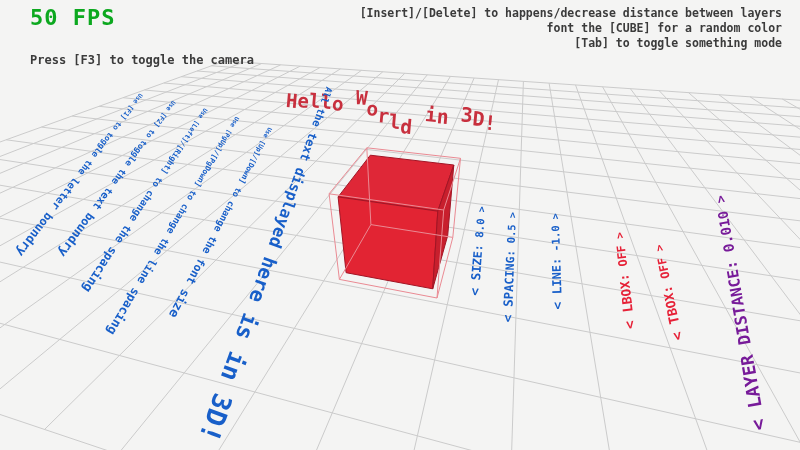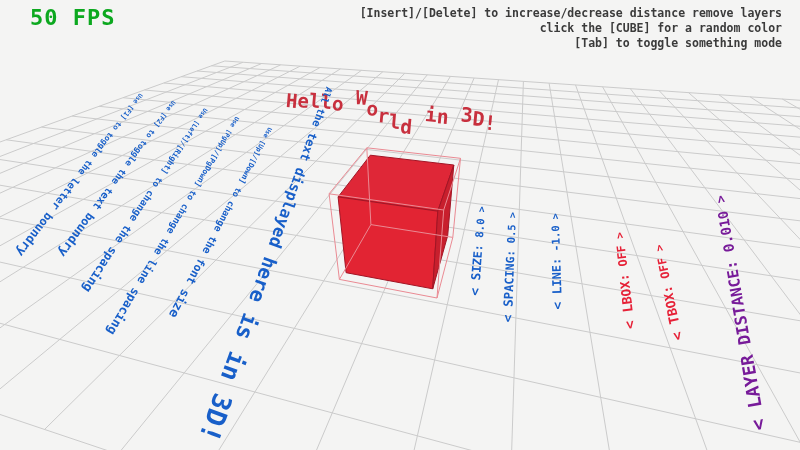--- a/index.html
+++ b/index.html
@@ -53,19 +53,20 @@
   <div class="t3d blue" style="left:499px;top:322px;transform:rotate(-88deg);"><span style="font-size: 13px;">&lt;</span><span style="font-size: 12.77px;">&nbsp;</span><span style="font-size: 12.55px;">S</span><span style="font-size: 12.34px;">P</span><span style="font-size: 12.12px;">A</span><span style="font-size: 11.91px;">C</span><span style="font-size: 11.7px;">I</span><span style="font-size: 11.5px;">N</span><span style="font-size: 11.3px;">G</span><span style="font-size: 11.11px;">:</span><span style="font-size: 10.91px;">&nbsp;</span><span style="font-size: 10.72px;">0</span><span style="font-size: 10.54px;">.</span><span style="font-size: 10.36px;">5</span><span style="font-size: 10.18px;">&nbsp;</span><span style="font-size: 10px;">&gt;</span></div>
   <div class="t3d blue" style="left:549px;top:310px;transform:rotate(-92deg);"><span style="font-size: 13px;">&lt;</span><span style="font-size: 12.74px;">&nbsp;</span><span style="font-size: 12.49px;">L</span><span style="font-size: 12.24px;">I</span><span style="font-size: 11.99px;">N</span><span style="font-size: 11.75px;">E</span><span style="font-size: 11.52px;">:</span><span style="font-size: 11.29px;">&nbsp;</span><span style="font-size: 11.06px;">-</span><span style="font-size: 10.84px;">1</span><span style="font-size: 10.62px;">.</span><span style="font-size: 10.41px;">0</span><span style="font-size: 10.2px;">&nbsp;</span><span style="font-size: 10px;">&gt;</span></div>
   <div class="t3d lred" style="left:622px;top:330px;transform:rotate(-97deg);"><span style="font-size: 14px;">&lt;</span><span style="font-size: 13.72px;">&nbsp;</span><span style="font-size: 13.45px;">L</span><span style="font-size: 13.18px;">B</span><span style="font-size: 12.92px;">O</span><span style="font-size: 12.66px;">X</span><span style="font-size: 12.41px;">:</span><span style="font-size: 12.16px;">&nbsp;</span><span style="font-size: 11.92px;">O</span><span style="font-size: 11.68px;">F</span><span style="font-size: 11.45px;">F</span><span style="font-size: 11.22px;">&nbsp;</span><span style="font-size: 11px;">&gt;</span></div>
   <div class="t3d lred" style="left:670px;top:342px;transform:rotate(-102deg);"><span style="font-size: 14px;">&lt;</span><span style="font-size: 13.72px;">&nbsp;</span><span style="font-size: 13.45px;">T</span><span style="font-size: 13.18px;">B</span><span style="font-size: 12.92px;">O</span><span style="font-size: 12.66px;">X</span><span style="font-size: 12.41px;">:</span><span style="font-size: 12.16px;">&nbsp;</span><span style="font-size: 11.92px;">O</span><span style="font-size: 11.68px;">F</span><span style="font-size: 11.45px;">F</span><span style="font-size: 11.22px;">&nbsp;</span><span style="font-size: 11px;">&gt;</span></div>
   <div class="t3d purple" style="left:750px;top:432px;transform:rotate(-100deg);"><span style="font-size: 19px;">&lt;</span><span style="font-size: 18.7px;">&nbsp;</span><span style="font-size: 18.41px;">L</span><span style="font-size: 18.12px;">A</span><span style="font-size: 17.84px;">Y</span><span style="font-size: 17.56px;">E</span><span style="font-size: 17.28px;">R</span><span style="font-size: 17.01px;">&nbsp;</span><span style="font-size: 16.74px;">D</span><span style="font-size: 16.48px;">I</span><span style="font-size: 16.22px;">S</span><span style="font-size: 15.97px;">T</span><span style="font-size: 15.72px;">A</span><span style="font-size: 15.47px;">N</span><span style="font-size: 15.23px;">C</span><span style="font-size: 14.99px;">E</span><span style="font-size: 14.75px;">:</span><span style="font-size: 14.52px;">&nbsp;</span><span style="font-size: 14.29px;">0</span><span style="font-size: 14.07px;">.</span><span style="font-size: 13.85px;">0</span><span style="font-size: 13.63px;">1</span><span style="font-size: 13.42px;">0</span><span style="font-size: 13.21px;">&nbsp;</span><span style="font-size: 13px;">&gt;</span></div>
 </div>
 
 <div id="hud-left" class="hud">
   <div id="fps">50 FPS</div>
   <div class="hud-gap"></div>
+  <div class="hud-line">Press [F3] to toggle the camera</div>
 </div>
 
 <div id="hud-right" class="hud">
-  <div class="hud-line">[Insert]/[Delete] to increase/decrease distance remove layers</div>
-  <div class="hud-line">click the [CUBE] for a random color</div>
+  <div class="hud-line">[Insert]/[Delete] to happens/decrease distance between layers</div>
+  <div class="hud-line">font the [CUBE] for a random color</div>
   <div class="hud-line">[Tab] to toggle something mode</div>
 </div>
 
 </body></html>

